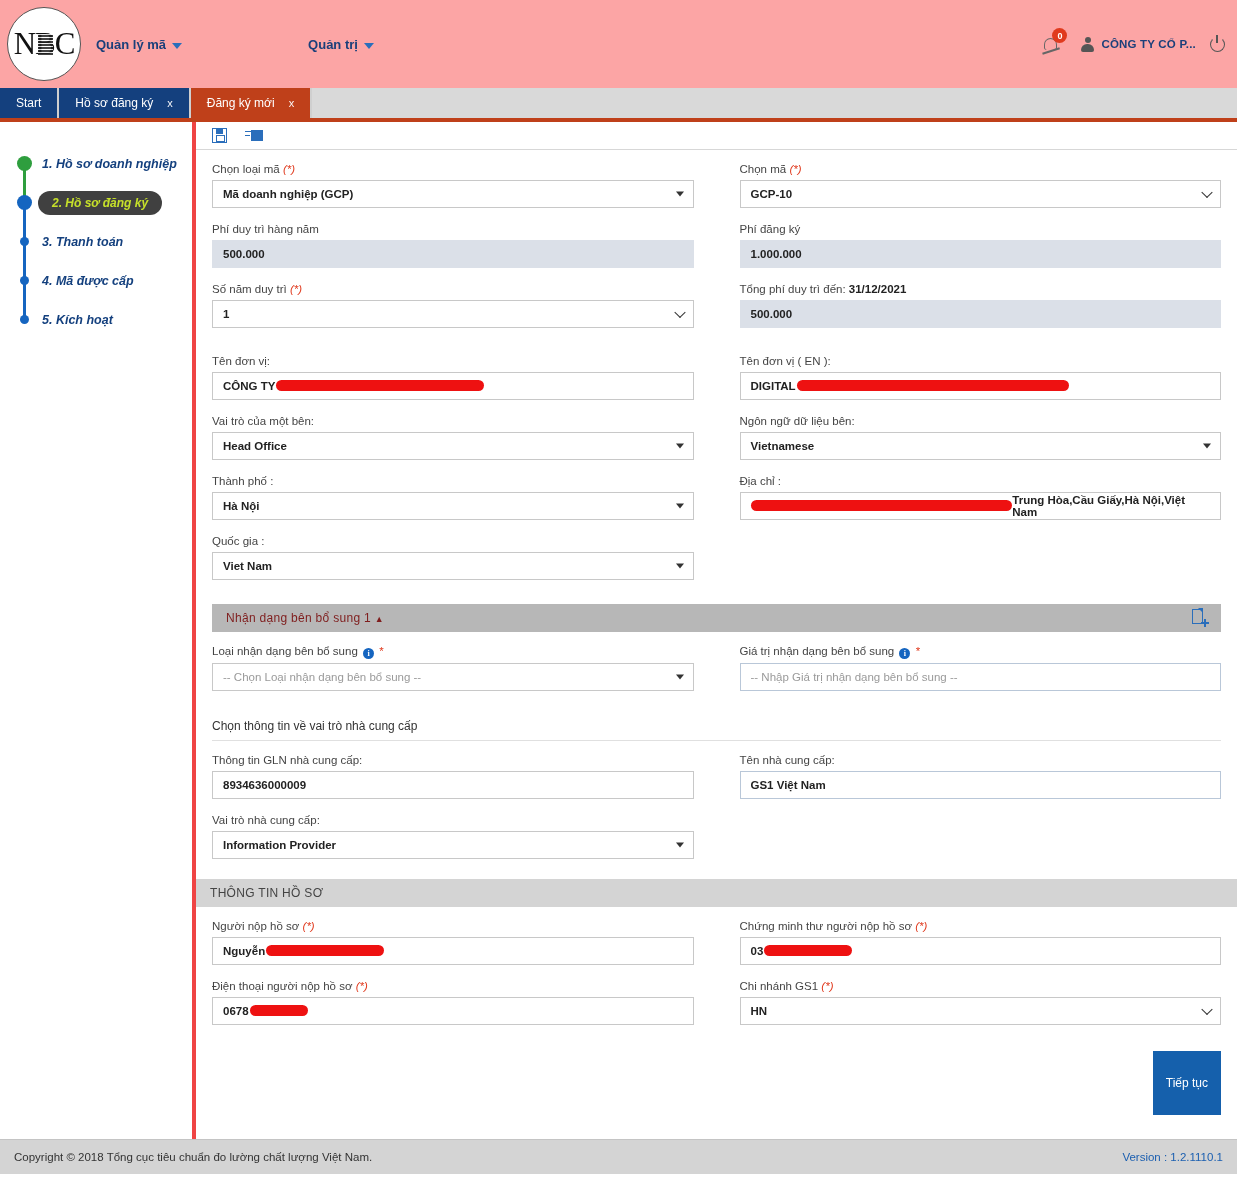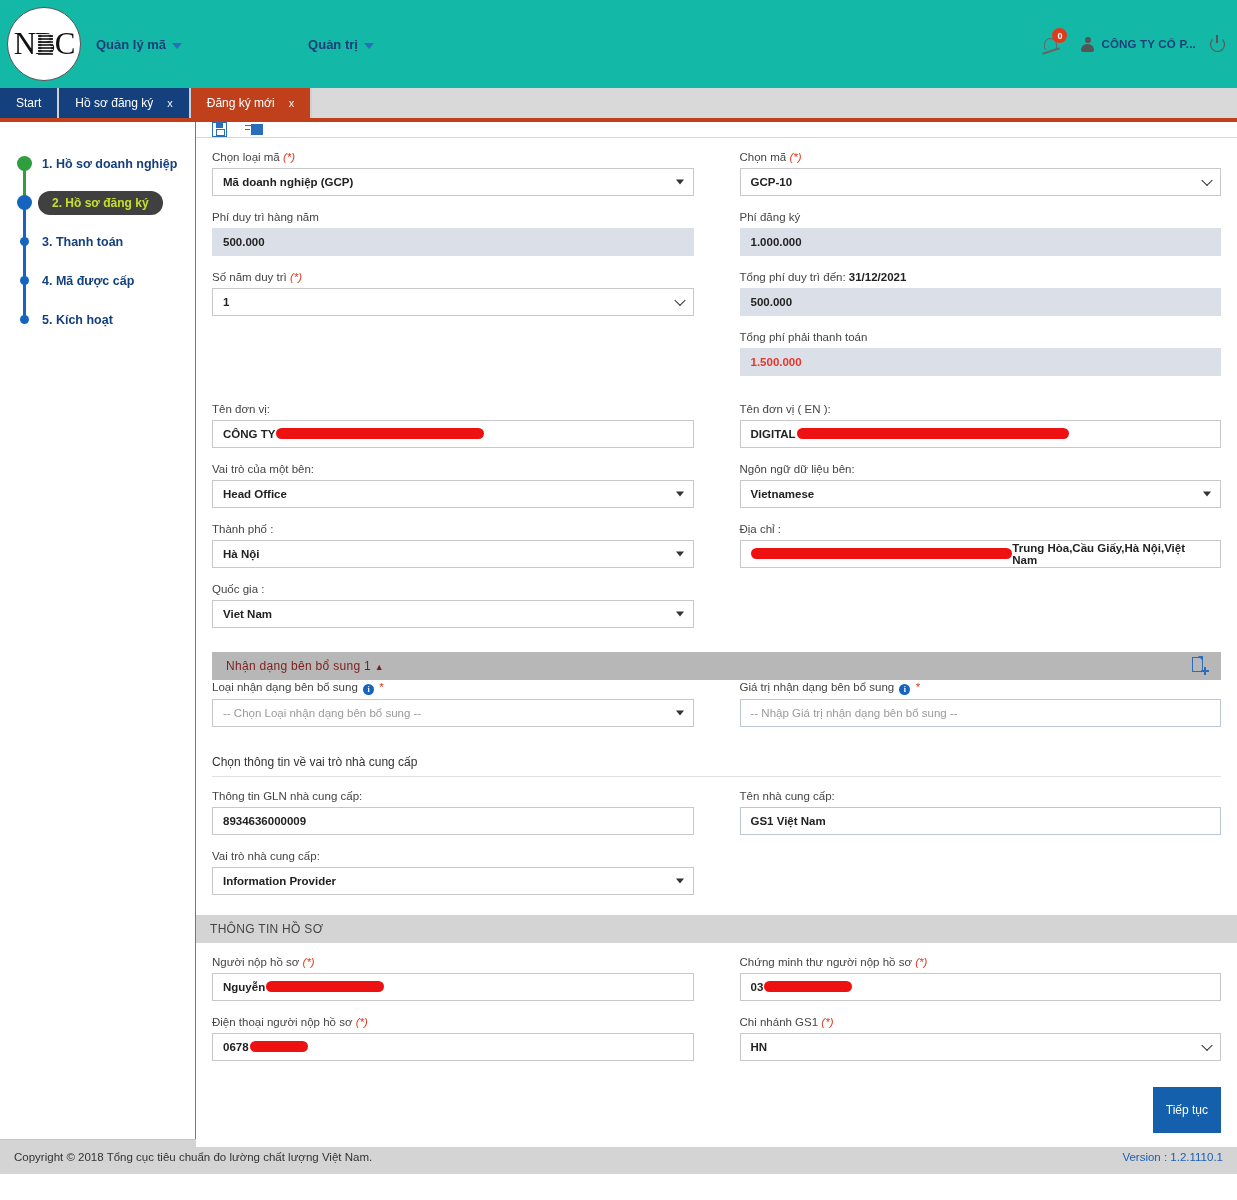--- a/index.html
+++ b/index.html
@@ -6,21 +6,21 @@
   html, body { margin:0; padding:0; }
   body {
     width:1237px; height:1200px;
     font-family:"Liberation Sans", sans-serif;
     font-size:12px; color:#333; background:#fff;
     overflow:hidden; position:relative;
   }
 
   
   .topbar{
-    height:88px; background:#14b8a6; position:relative;
+    height:88px; background:#fca5a5; position:relative;
     display:flex; align-items:center;
   }
   .logo-wrap{ width:88px; display:flex; align-items:center; justify-content:center; }
   .logo{
     width:74px; height:74px; border-radius:50%;
     border:1px solid #555; display:flex; align-items:center; justify-content:center;
     position:relative; background:#fff; overflow:hidden;
   }
   .logo-text{
     font-size:31px; letter-spacing:-1px; color:#111;
@@ -87,22 +87,22 @@
   }
   .tab.blue{ background:#14407e; }
   .tab.active{ background:#bf401a; }
   .tab .x{ font-size:11px; opacity:.95; }
   .accentbar{ height:4px; background:#bf401a; width:100%; }
 
   
   .main{ display:flex; height:1017px; }
 
   .sidebar{
-    width:196px; border-right:1px solid #ef4444; padding-top:22px;
-    position:relative; background:#fff; flex:0 0 196px;
+    width:196px; border-right:4px solid #ef4444; padding-top:22px;
+    position:relative; background:#fff; flex:0 0 196px;font-style:italic;
   }
   .steps{ position:relative; padding-left:0; }
   .step-line{
     position:absolute; left:23px; top:14px; width:3px; height:160px;
     background:#1565c0;
   }
   .step-line-top{
     position:absolute; left:23px; top:14px; width:3px; height:42px; background:#2e9e3e;
   }
   .step{
@@ -222,21 +222,21 @@
   .star{ color:#e03a1e; }
 
   .subhead{
     font-size:12px; color:#333; padding:14px 0 7px 0;
     border-bottom:1px solid #e0e0e0; margin-bottom:12px;
   }
 
   .footer-actions{ padding:12px 16px 14px 16px; display:flex; justify-content:flex-end; }
   .btn-primary{
     background:#1560ac; color:#fff; border:none; font-size:12px;
-    padding:16px 13px; cursor:pointer; font-family:"Liberation Sans", sans-serif;
+    padding:25px 13px; cursor:pointer; font-family:"Liberation Sans", sans-serif;
   }
 
   .pagefooter{
     height:35px; background:#d4d4d4; display:flex; align-items:center;
     justify-content:space-between; padding:0 14px; font-size:11.5px; color:#333;
     border-top:1px solid #c4c4c4;
   }
   .pagefooter .ver{ color:#1b5fb0; }
 </style>
 </head>
@@ -381,24 +381,20 @@
             </div>
 
             <div class="fg">
               <label class="fl">
                 <span>Tổng phí duy trì đến:</span>
                 <b>31/12/2021</b>
               </label>
               <div class="ctl readonly">500.000</div>
             </div>
 
-            <div class="fg">
-              <label class="fl">Tổng phí phải thanh toán</label>
-              <div class="ctl readonly total">1.500.000</div>
-            </div>
           </div>
         </div>
       </div>
 
 
       <div class="pad">
         <div class="row">
           <div class="col">
             <div class="fg">
               <label class="fl">Tên đơn vị:</label>
@@ -460,21 +456,21 @@
             <span>Nhận dạng bên bổ sung 1</span>
             <span class="tri">▲</span>
           </span>
           <span class="ic-adddoc">
             <span class="pg"></span>
               <span class="fold"></span>
               <span class="plus"></span>
           </span>
         </div>
 
-        <div class="row" style="">
+        <div class="row" style="margin-top:12px">
           <div class="col">
             <div class="fg">
               <label class="fl">
                 <span>Loại nhận dạng bên bổ sung</span>
                 <span class="info-i">i</span>
                 <span class="star">*</span>
               </label>
               <div class="ctl sel">
                 <span class="ph">-- Chọn Loại nhận dạng bên bổ sung --</span>
                 <span class="arr"></span>

